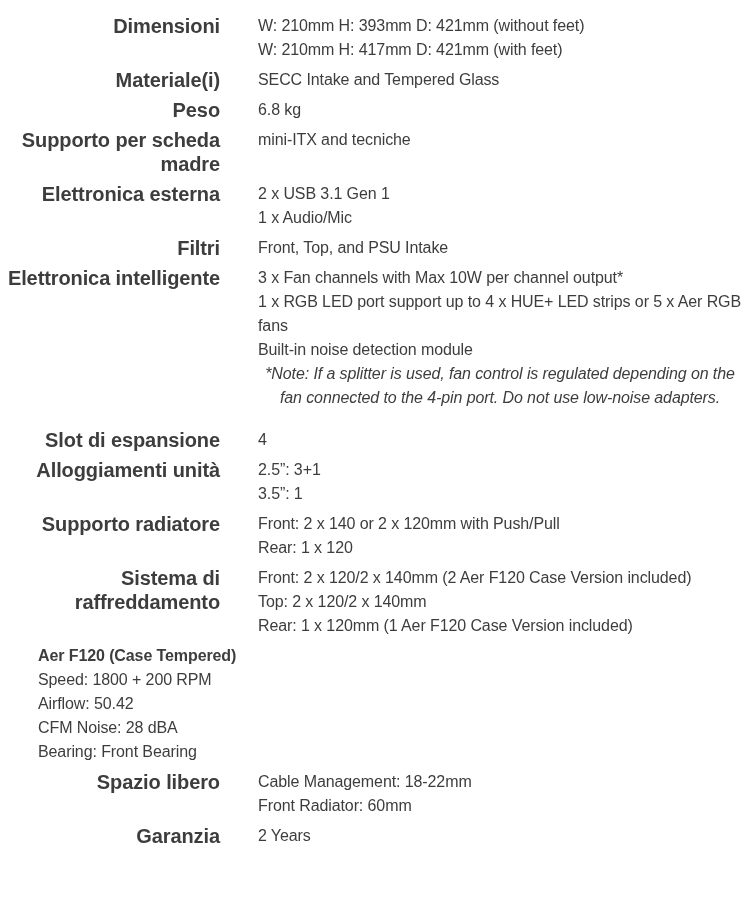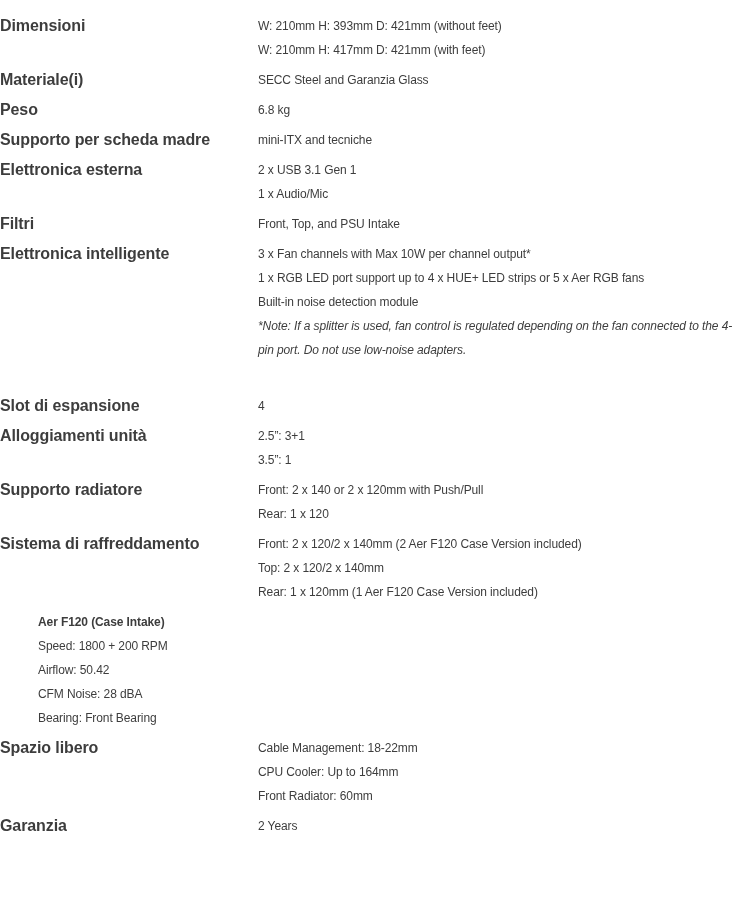--- a/index.html
+++ b/index.html
@@ -17,61 +17,61 @@
   .spec-table {
     padding-top: 14px;
     box-sizing: border-box;
   }
   .spec-row {
     display: flex;
     align-items: flex-start;
     margin-bottom: 6px;
   }
   .spec-row.extra-gap {
-    margin-top: 32px;
+    margin-top: 18px;
   }
   .spec-label {
     width: 220px;
     flex-shrink: 0;
-    text-align: left;
+    text-align: right;
     font-weight: bold;
-    font-size: 16px;
+    font-size: 20px;
     line-height: 24px;
     letter-spacing: -0.1px;
   }
   .spec-values {
     margin-left: 38px;
     width: 484px;
-    font-size: 12px;
+    font-size: 16px;
     line-height: 24px;
     letter-spacing: -0.1px;
   }
   .spec-values p {
     margin: 0;
     padding: 0;
   }
-  .line-italic { font-style: italic; }
+  .line-italic { font-style: italic; text-align: center; }
   .line-bold   { font-weight: bold; }
 </style>
 </head>
 <body style="color: rgb(61, 61, 61); background: rgb(255, 255, 255);">
 
 <div class="spec-table">
   <div class="spec-row">
     <div class="spec-label">Dimensioni</div>
     <div class="spec-values">
         <p>W: 210mm H: 393mm D: 421mm (without feet)</p>
         <p>W: 210mm H: 417mm D: 421mm (with feet)</p>
       </div>
   </div>
 
   <div class="spec-row">
     <div class="spec-label">Materiale(i)</div>
     <div class="spec-values">
-        <p>SECC Steel and Garanzia Glass</p>
+        <p>SECC Intake and Tempered Glass</p>
       </div>
   </div>
 
   <div class="spec-row">
     <div class="spec-label">Peso</div>
     <div class="spec-values">
         <p>6.8 kg</p>
       </div>
   </div>
 
@@ -134,33 +134,32 @@
     <div class="spec-label">Sistema di raffreddamento</div>
     <div class="spec-values">
         <p>Front: 2 x 120/2 x 140mm (2 Aer F120 Case Version included)</p>
         <p>Top: 2 x 120/2 x 140mm</p>
         <p>Rear: 1 x 120mm (1 Aer F120 Case Version included)</p>
       </div>
   </div>
 
   <div class="spec-row">
     <div class="spec-values">
-        <p class="line-bold">Aer F120 (Case Intake)</p>
+        <p class="line-bold">Aer F120 (Case Tempered)</p>
         <p>Speed: 1800 + 200 RPM</p>
         <p>Airflow: 50.42</p>
         <p>CFM Noise: 28 dBA</p>
         <p>Bearing: Front Bearing</p>
       </div>
   </div>
 
   <div class="spec-row">
     <div class="spec-label">Spazio libero</div>
     <div class="spec-values">
         <p>Cable Management: 18-22mm</p>
-        <p>CPU Cooler: Up to 164mm</p>
         <p>Front Radiator: 60mm</p>
       </div>
   </div>
 
   <div class="spec-row">
     <div class="spec-label">Garanzia</div>
     <div class="spec-values">
         <p>2 Years</p>
       </div>
   </div>

